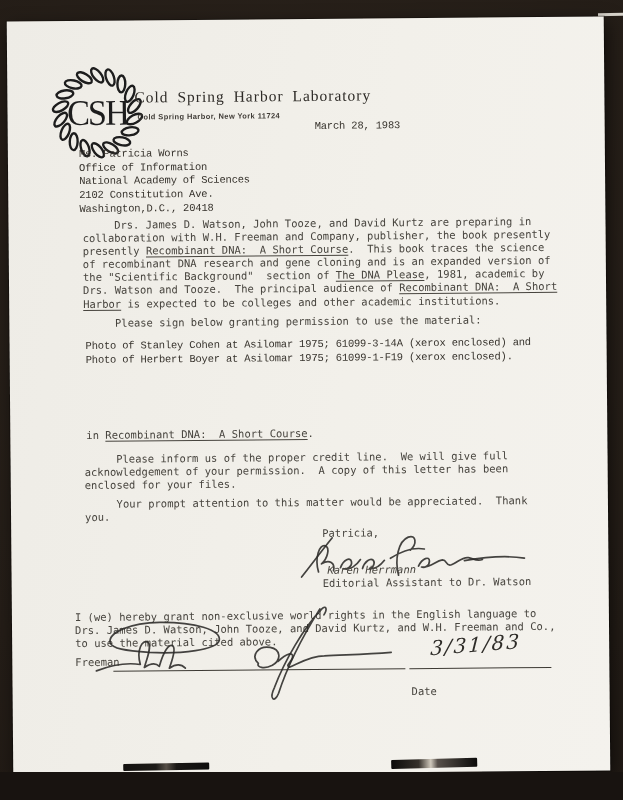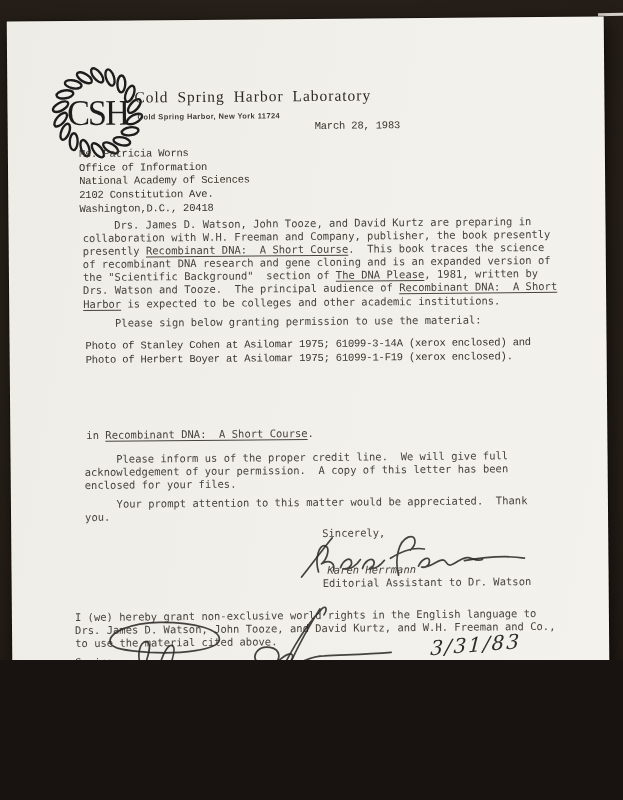--- a/index.html
+++ b/index.html
@@ -1,16 +1,16 @@
 <!DOCTYPE html>
 <html><head>
 <meta charset="utf-8">
 <style>
   html,body{margin:0;padding:0;background:#181310;}
-  .scene{position:relative;width:623px;height:660px;overflow:hidden;
+  .scene{position:relative;width:623px;height:772px;overflow:hidden;
     background:radial-gradient(130% 110% at 50% 38%, #2b231c 0%, #241d17 55%, #1b1511 100%);}
   .sliver{position:absolute;left:598px;top:13px;width:26px;height:3px;background:#d9d5cc;transform:rotate(-1deg);}
   .paper{position:absolute;left:10px;top:19px;width:597px;height:754px;
     background:linear-gradient(100deg,#eeece6 0%,#f2f0ea 55%,#f4f2ed 100%);
     transform:rotate(-0.5deg);transform-origin:50% 50%;
     box-shadow:0 0 0 1px rgba(0,0,0,.25), 3px 6px 18px rgba(0,0,0,.6);}
   .abs{position:absolute;}
   .tw{font-family:"DejaVu Sans Mono",monospace;font-size:10.5px;line-height:13.1px;color:#47443e;}
   .courier{font-family:"Liberation Mono",monospace;font-size:10.5px;line-height:13.7px;color:#37332d;letter-spacing:-0.2px;}
   .tline{white-space:pre;}
@@ -75,21 +75,21 @@
         <div class="tline"><span>National Academy of Sciences</span></div>
         <div class="tline"><span>2102 Constitution Ave.</span></div>
         <div class="tline"><span>Washington,D.C., 20418</span></div>
       </div>
 
     <div class="abs tw" style="left:74px;top:198px;">
         <div class="tline"><span>     Drs. James D. Watson, John Tooze, and David Kurtz are preparing in</span></div>
         <div class="tline"><span>collaboration with W.H. Freeman and Company, publisher, the book presently</span></div>
         <div class="tline"><span>presently </span><span class="u">Recombinant DNA:  A Short Course</span><span>.  This book traces the science</span></div>
         <div class="tline"><span>of recombinant DNA research and gene cloning and is an expanded version of</span></div>
-        <div class="tline"><span>the "Scientific Background"  section of </span><span class="u">The DNA Please</span><span>, 1981, written by</span></div>
+        <div class="tline"><span>the "Scientific Background"  section of </span><span class="u">The DNA Please</span><span>, 1981, academic by</span></div>
         <div class="tline"><span>Drs. Watson and Tooze.  The principal audience of </span><span class="u">Recombinant DNA:  A Short</span></div>
         <div class="tline"><span class="u">Harbor</span><span> is expected to be colleges and other academic institutions.</span></div>
       </div>
     <div class="abs tw" style="left:74px;top:296px;">
         <div class="tline"><span>     Please sign below granting permission to use the material:</span></div>
       </div>
     <div class="abs courier" style="left:76px;top:319px;">
         <div class="tline"><span>Photo of Stanley Cohen at Asilomar 1975; 61099-3-14A (xerox enclosed) and</span></div>
         <div class="tline"><span>Photo of Herbert Boyer at Asilomar 1975; 61099-1-F19 (xerox enclosed).</span></div>
       </div>
@@ -99,39 +99,39 @@
     <div class="abs tw" style="left:74px;top:432px;">
         <div class="tline"><span>     Please inform us of the proper credit line.  We will give full</span></div>
         <div class="tline"><span>acknowledgement of your permission.  A copy of this letter has been</span></div>
         <div class="tline"><span>enclosed for your files.</span></div>
       </div>
     <div class="abs tw" style="left:74px;top:477px;">
         <div class="tline"><span>     Your prompt attention to this matter would be appreciated.  Thank</span></div>
         <div class="tline"><span>you.</span></div>
       </div>
 
-    <div class="abs tw" style="left:311px;top:508px;">Sincerely,</div>
+    <div class="abs tw" style="left:311px;top:508px;">Patricia,</div>
     <svg class="abs sig-svg" style="left:286px;top:512px;" width="235" height="54" viewBox="0 0 235 54">
       <path d="M4 46 C13 35 25 19 35 7"></path>
       <path d="M21 41 C17 27 22 13 28 15 C33 17 30 28 24 33 C32 28 38 32 36 40"></path>
       <path d="M43 37 C46 29 53 26 54 31 C55 36 49 39 46 38 C52 40 59 35 63 29 M65 38 C67 31 73 27 76 30 C78 33 75 38 72 38 C77 39 83 35 87 30"></path>
       <path d="M101 45 C97 29 101 11 111 7 C119 4 120 14 113 20 M93 28 C104 21 116 17 127 19"></path>
       <path d="M121 36 C125 28 132 26 132 31 C132 36 127 38 124 37 C133 38 138 31 145 30 C150 30 148 37 154 35 C161 32 165 27 171 28 C176 29 179 32 185 30"></path>
       <path d="M167 31 C191 27 209 26 227 29"></path>
     </svg>
     <div class="abs tw" style="left:316px;top:545px;font-style:italic;">Karen Herrmann</div>
     <div class="abs tw" style="left:311px;top:558px;">Editorial Assistant to Dr. Watson</div>
 
     <div class="abs tw" style="left:63px;top:590px;">
         <div class="tline"><span>I (we) hereby grant non-exclusive world rights in the English language to</span></div>
         <div class="tline"><span>Drs. James D. Watson, John Tooze, and David Kurtz, and W.H. Freeman and Co.,</span></div>
         <div class="tline"><span>to use the material cited above.</span></div>
       </div>
 
-    <div class="abs tw" style="left:63px;top:635px;">Spring</div>
+    <div class="abs tw" style="left:63px;top:635px;">Freeman</div>
     <div class="abs rule" style="left:101px;top:650px;width:292px;"></div>
     <div class="abs tw" style="left:399px;top:635px;margin-top:32px;">Date</div>
     <div class="abs rule" style="left:397px;top:650px;width:142px;"></div>
     <div class="abs hand-date" style="left:418px;top:615px;">3/31/83</div>
 
     <svg class="abs sig-svg" style="left:74px;top:584px;" width="332" height="102" viewBox="0 0 332 102">
       <path d="M24 38 C22 28 44 18 74 18 C108 18 136 26 133 37 C130 46 96 50 63 48 C39 46 26 44 24 38"></path>
       <path d="M10 66 C26 60 42 58 54 60 C50 46 56 34 62 38 C66 42 60 56 58 63 C64 59 69 58 73 62 C77 48 83 38 87 42 C90 46 85 58 83 64 C89 60 95 60 99 64"></path>
       <path d="M234 6 C220 28 202 60 192 90 C188 100 182 96 188 84 C198 58 218 24 236 6 C240 2 242 6 238 12"></path>
       <path d="M172 60 C164 52 172 42 184 44 C194 46 196 56 186 62 C178 66 170 64 172 60 M192 58 C200 50 208 48 206 55 C204 60 199 62 203 64 C213 60 224 53 238 53 C258 52 278 52 305 50"></path>

